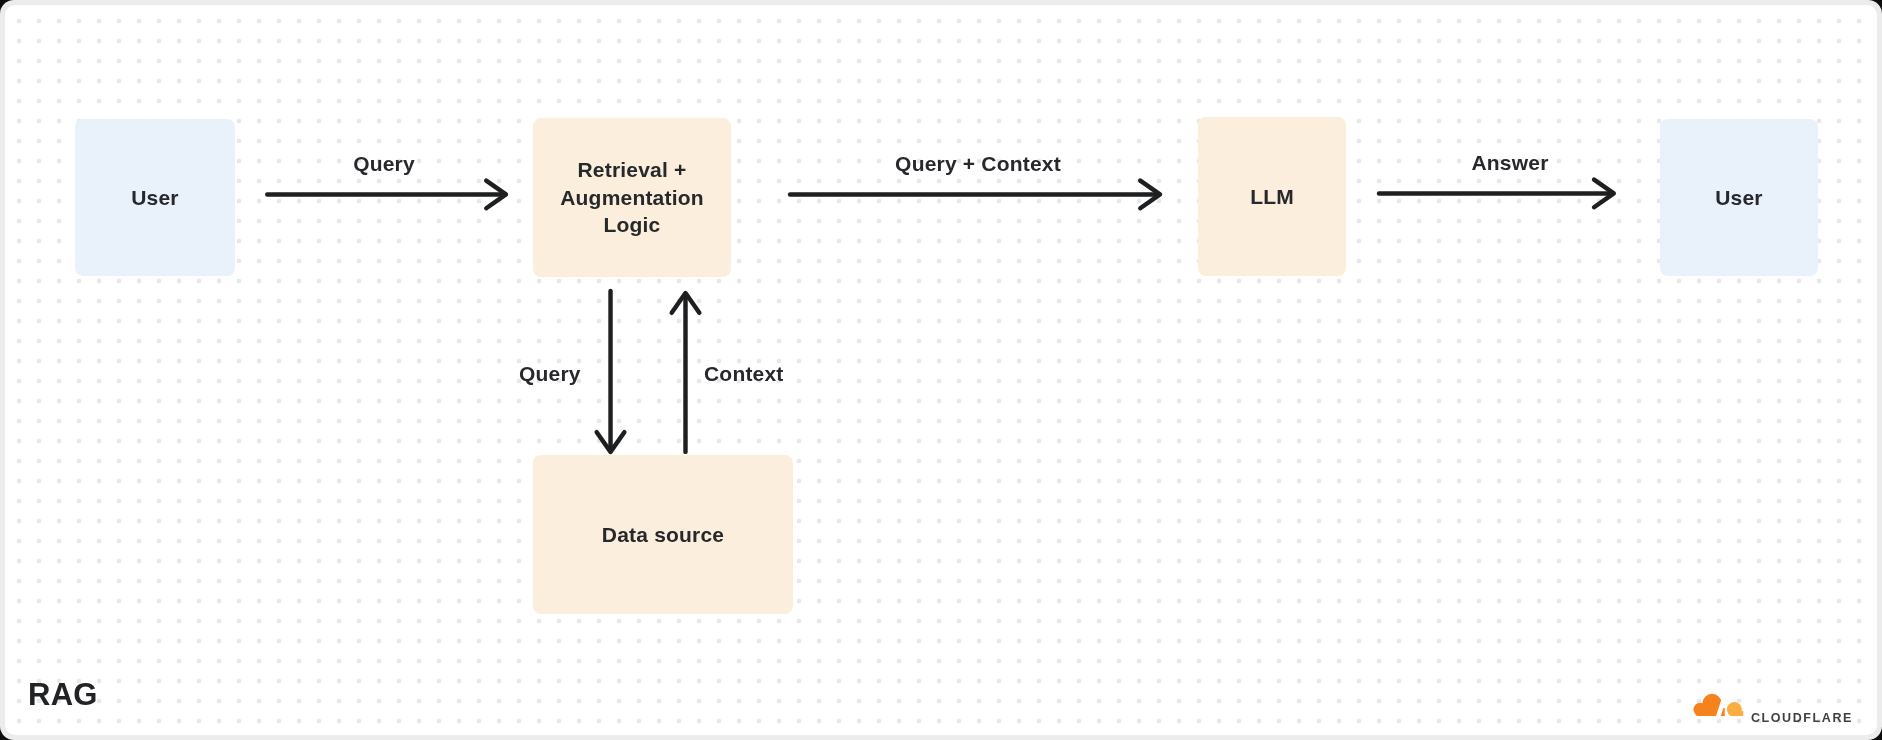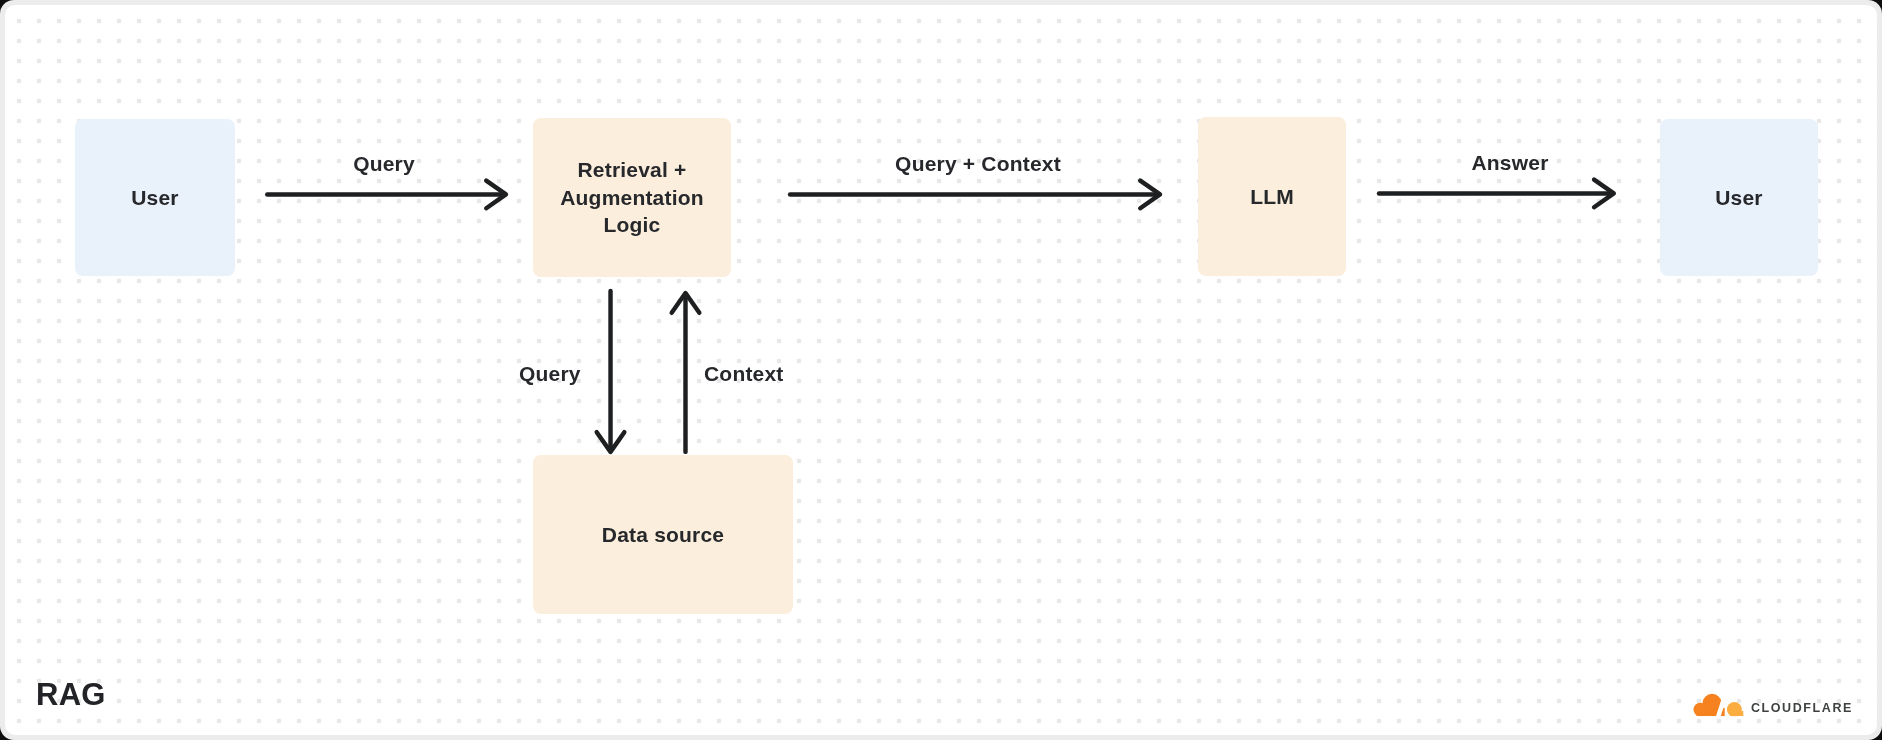--- a/index.html
+++ b/index.html
@@ -70,27 +70,26 @@
   #edge-label-query2        { left: 514px;  top: 357px; }
   #edge-label-context       { left: 699px;  top: 357px; text-align: right; }
 
   .diagram-title {
     position: absolute;
     left: 23px; top: 672px;
     font-weight: 700;
     font-size: 31px;
     color: #222326;
     letter-spacing: 0.3px;
-    margin-left: 8px;
   }
 
   .brand {
     position: absolute;
     right: 24px; bottom: 16px;
-    display: flex; align-items: center; gap: 4px;
+    display: flex; align-items: flex-end; gap: 4px;
   }
   .brand-word {
     font-weight: 700;
     font-size: 12.5px;
     letter-spacing: 1.6px;
     color: #3f4041;
     margin-bottom: -6px;
   }
 </style>
 </head>

